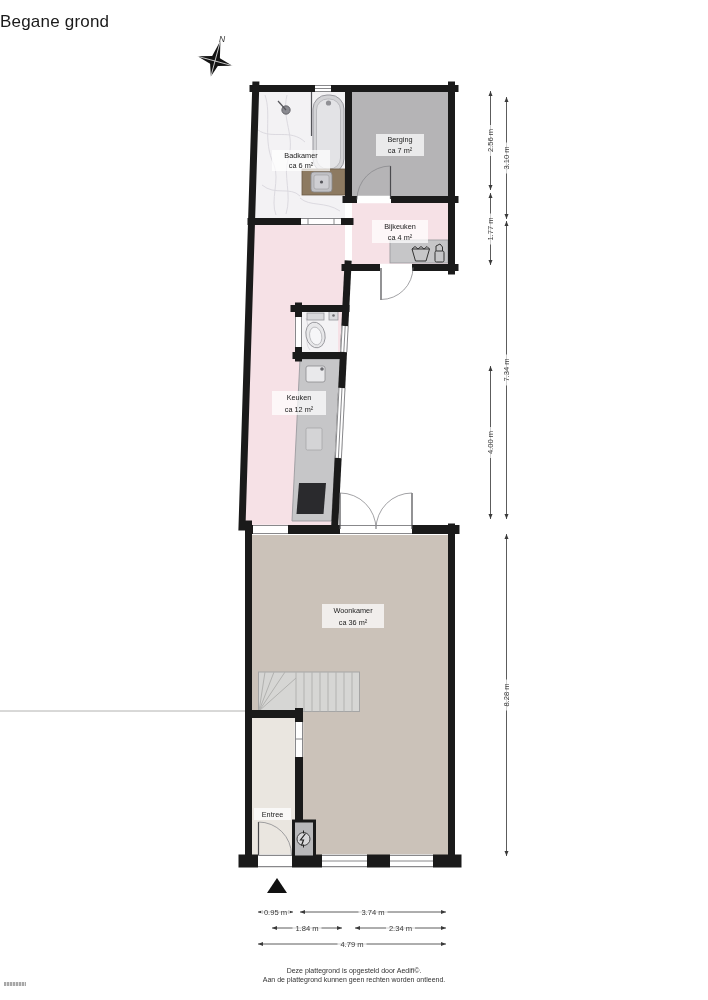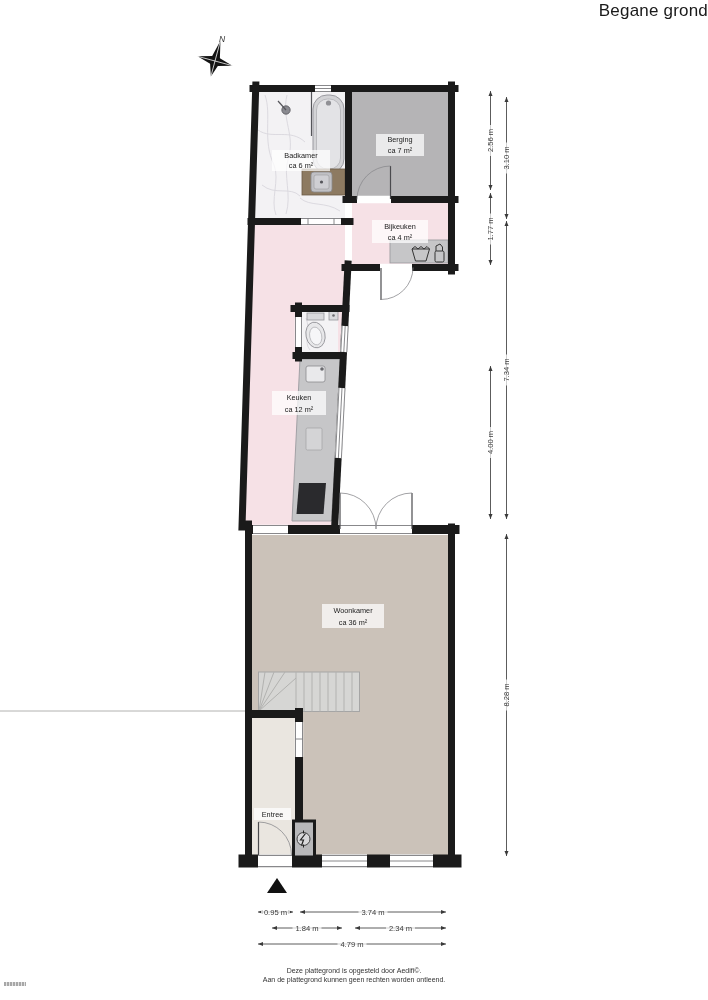--- a/index.html
+++ b/index.html
@@ -1,18 +1,18 @@
 <!DOCTYPE html>
 <html><head>
 <meta charset="utf-8">
 <style>
   html,body{margin:0;padding:0;background:#fff;}
   body{font-family:"Liberation Sans",sans-serif;}
   .canvas{position:relative;width:708px;height:1000px;background:#ffffff;overflow:hidden;}
-  .title{position:absolute;top:1px;left:0;width:708px;text-align:right;
+  .title{position:absolute;top:12px;left:0;width:708px;text-align:left;
          font-size:17px;color:#1a1a1a;letter-spacing:.2px;}
   .plan-svg{position:absolute;top:0;left:0;}
   .wall{stroke:#1a1a1a;stroke-width:7;stroke-linecap:square;fill:none;}
   .wall9{stroke:#1a1a1a;stroke-width:9;stroke-linecap:square;fill:none;}
   .wall8{stroke:#1a1a1a;stroke-width:8;stroke-linecap:square;fill:none;}
   .wall13{stroke:#1a1a1a;stroke-width:13;stroke-linecap:square;fill:none;}
   .gap7{stroke:#ffffff;stroke-width:7.4;stroke-linecap:butt;fill:none;}
   .gap8{stroke:#ffffff;stroke-width:8.4;stroke-linecap:butt;fill:none;}
   .gap9{stroke:#ffffff;stroke-width:9.4;stroke-linecap:butt;fill:none;}
   .gap13{stroke:#ffffff;stroke-width:13.4;stroke-linecap:butt;fill:none;}

